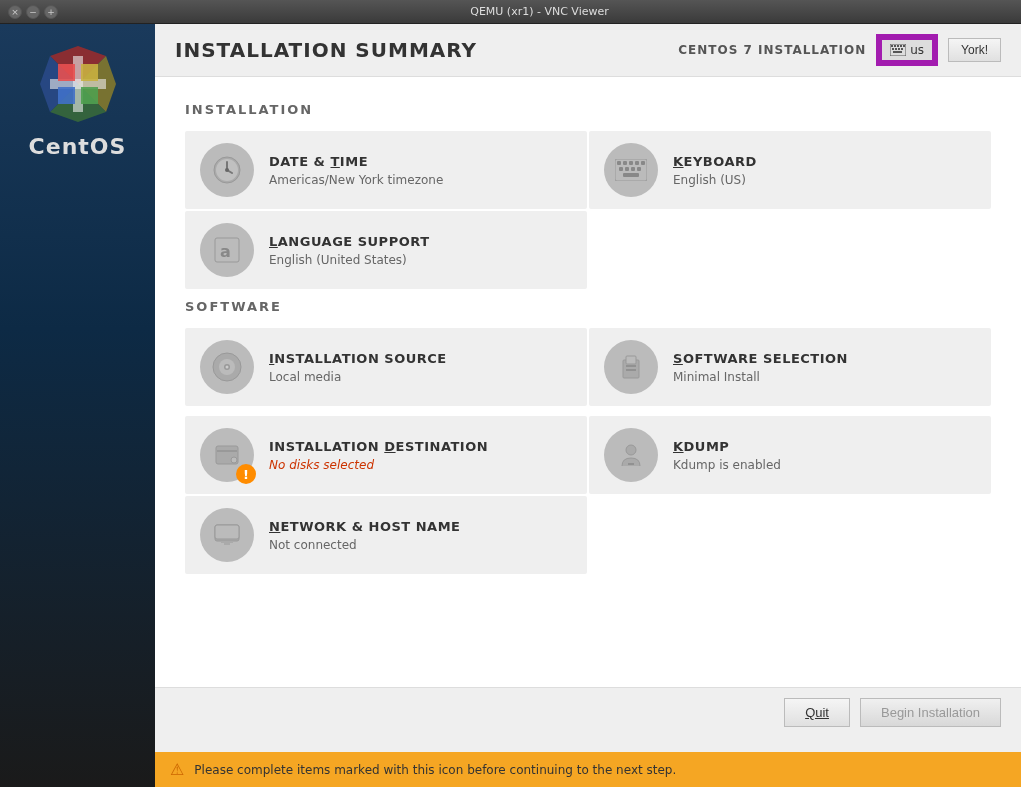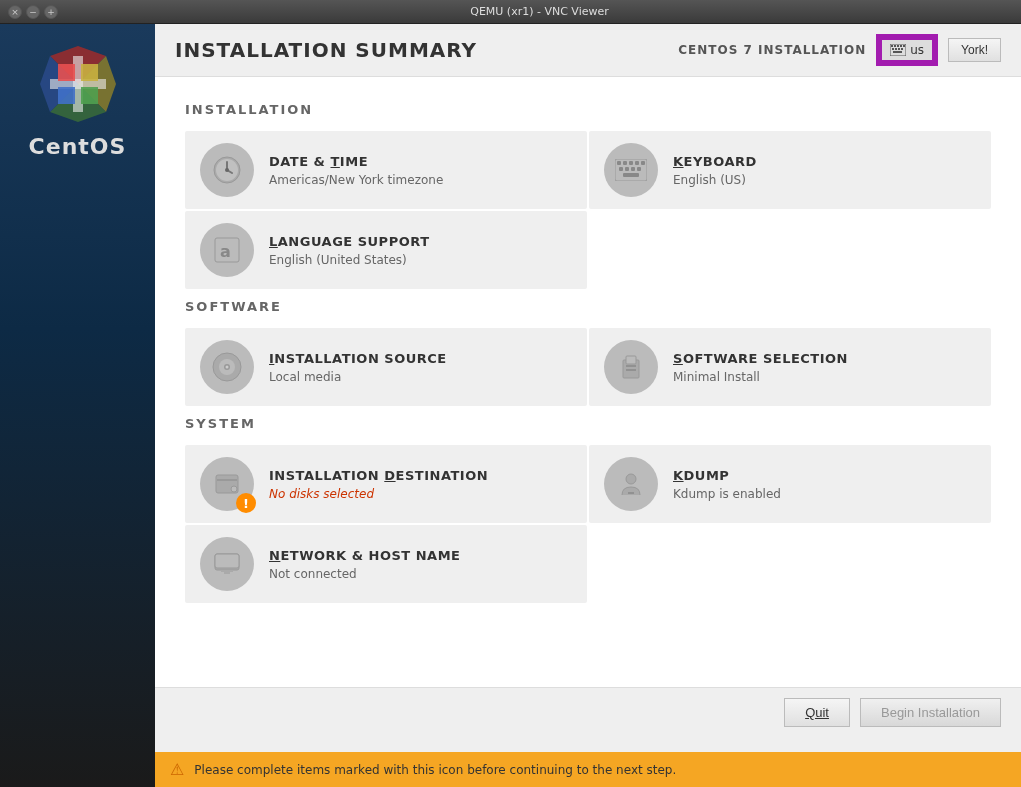--- a/index.html
+++ b/index.html
@@ -428,21 +428,20 @@
             </div>
           </div>
           <div class="item-text">
             <div class="item-title"><u>S</u>OFTWARE SELECTION</div>
             <div class="item-subtitle">Minimal Install</div>
           </div>
         </div>
 
       </div>
 
-      <div class="section-header">SYSTEM</div>
       <div class="items-grid">
 
         <div class="item-card">
           <div class="item-icon">
             <div class="icon-circle" style="position:relative;">
               <svg width="30" height="30" viewBox="0 0 30 30">
                 <rect x="4" y="6" width="22" height="18" rx="2" fill="#aaa" stroke="#999" stroke-width="1"></rect>
                 <circle cx="22" cy="20" r="3" fill="#bbb" stroke="#999" stroke-width="1"></circle>
                 <line x1="5" y1="11" x2="25" y2="11" stroke="#888" stroke-width="1"></line>
               </svg>

